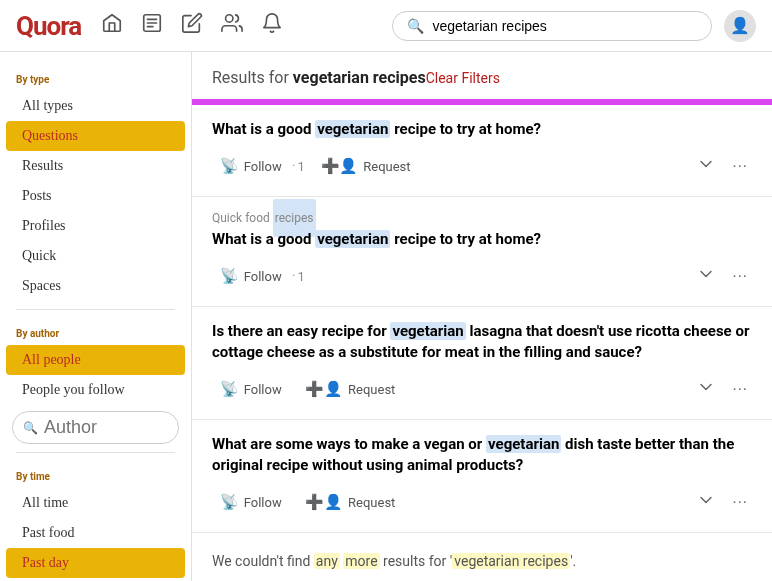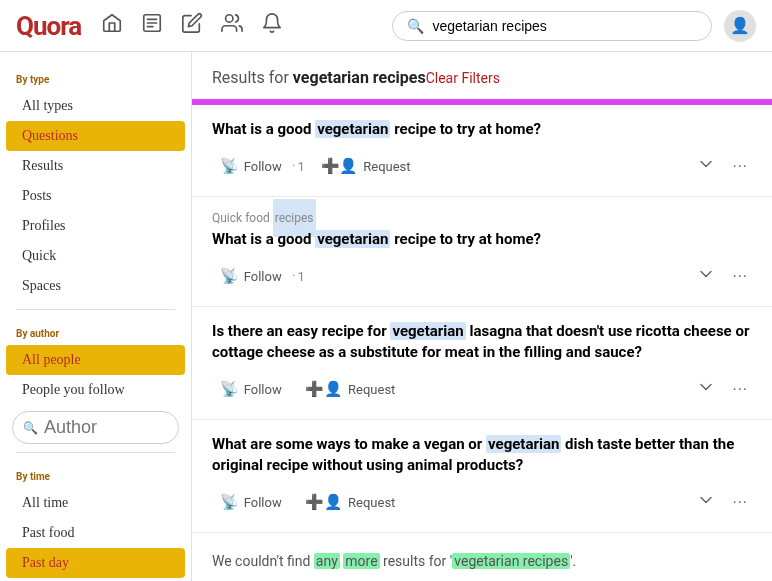--- a/index.html
+++ b/index.html
@@ -221,21 +221,21 @@
       letter-spacing: 1px;
     }
 
     
     .no-more-results {
       padding: 20px 20px 10px 20px;
       font-size: 14px;
       color: #555;
     }
     .no-more-results .highlight {
-      background: #86efac;
+      background: #fef9c3;
       border-radius: 2px;
       padding: 0 2px;
     }
   </style>
 </head>
 <body>
 
 <div class="header">
   <span class="logo">Quora</span>
 

